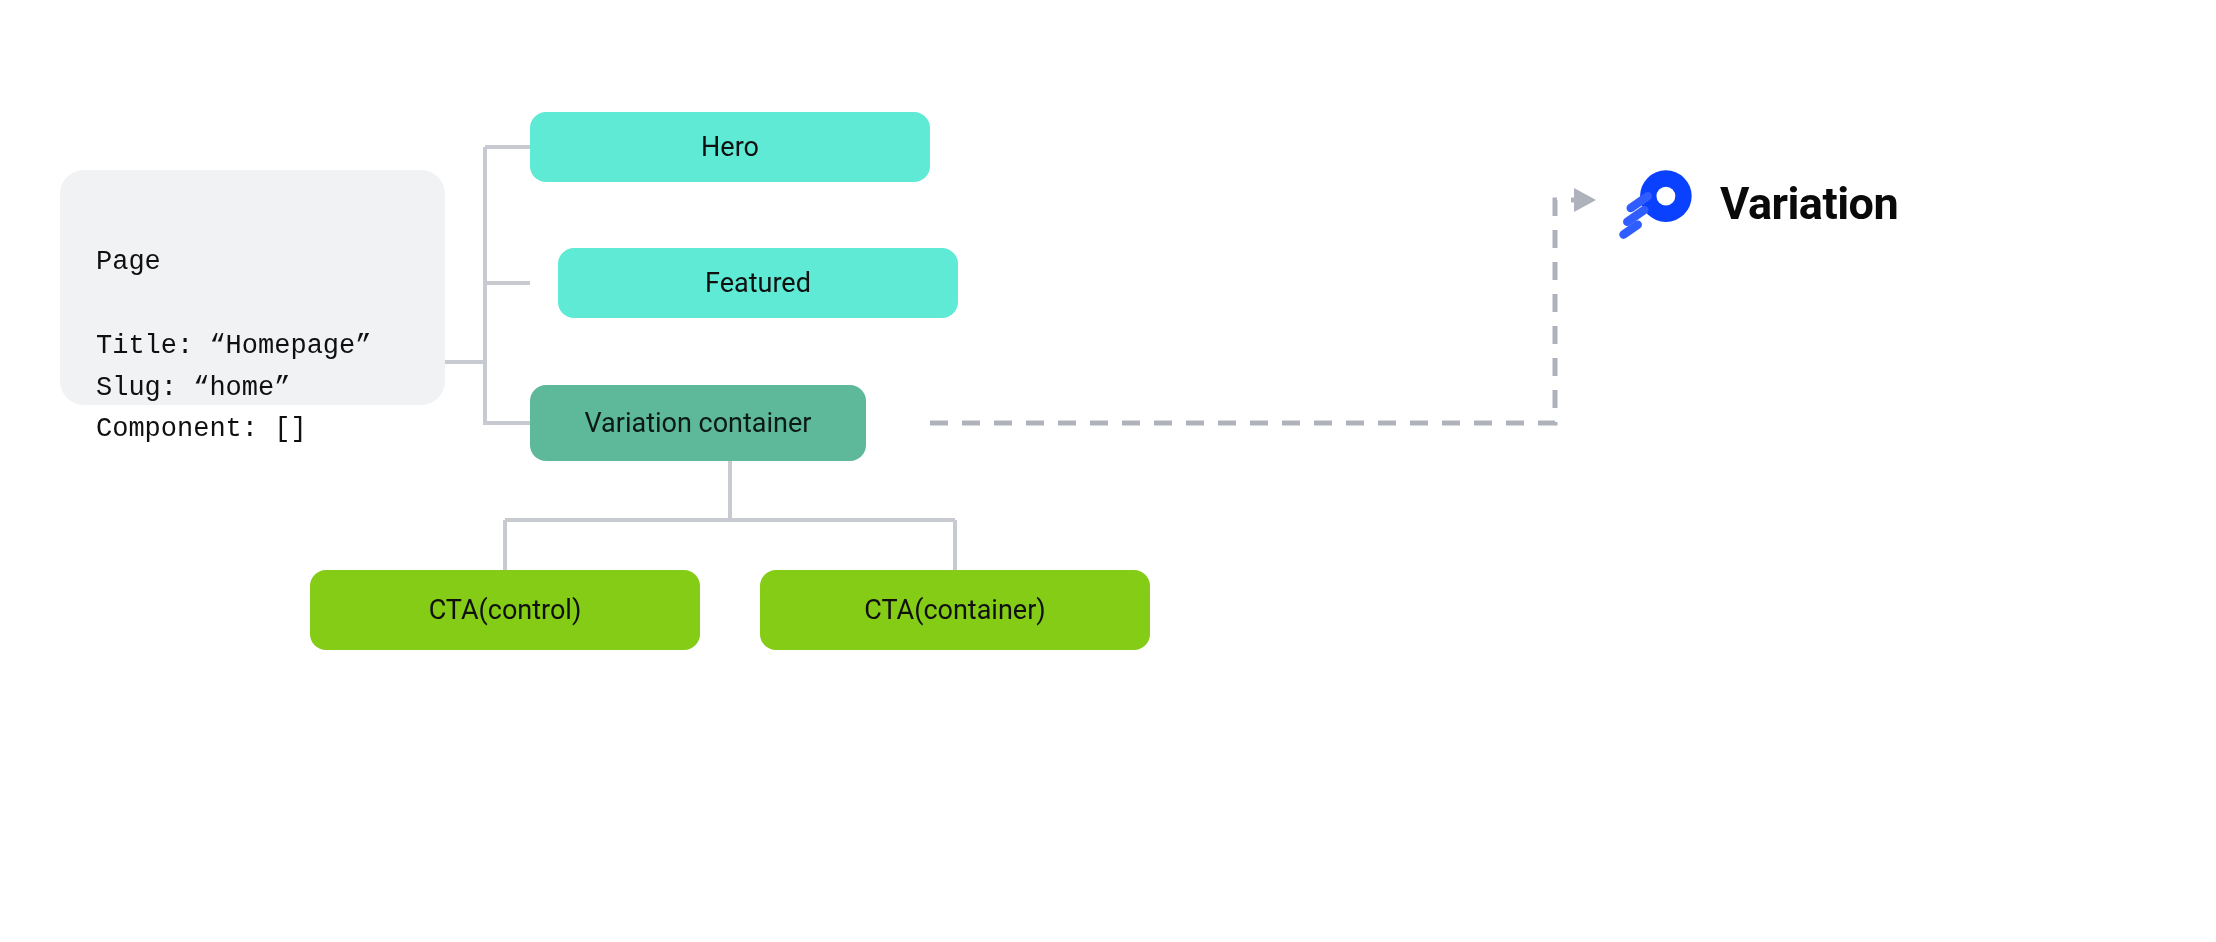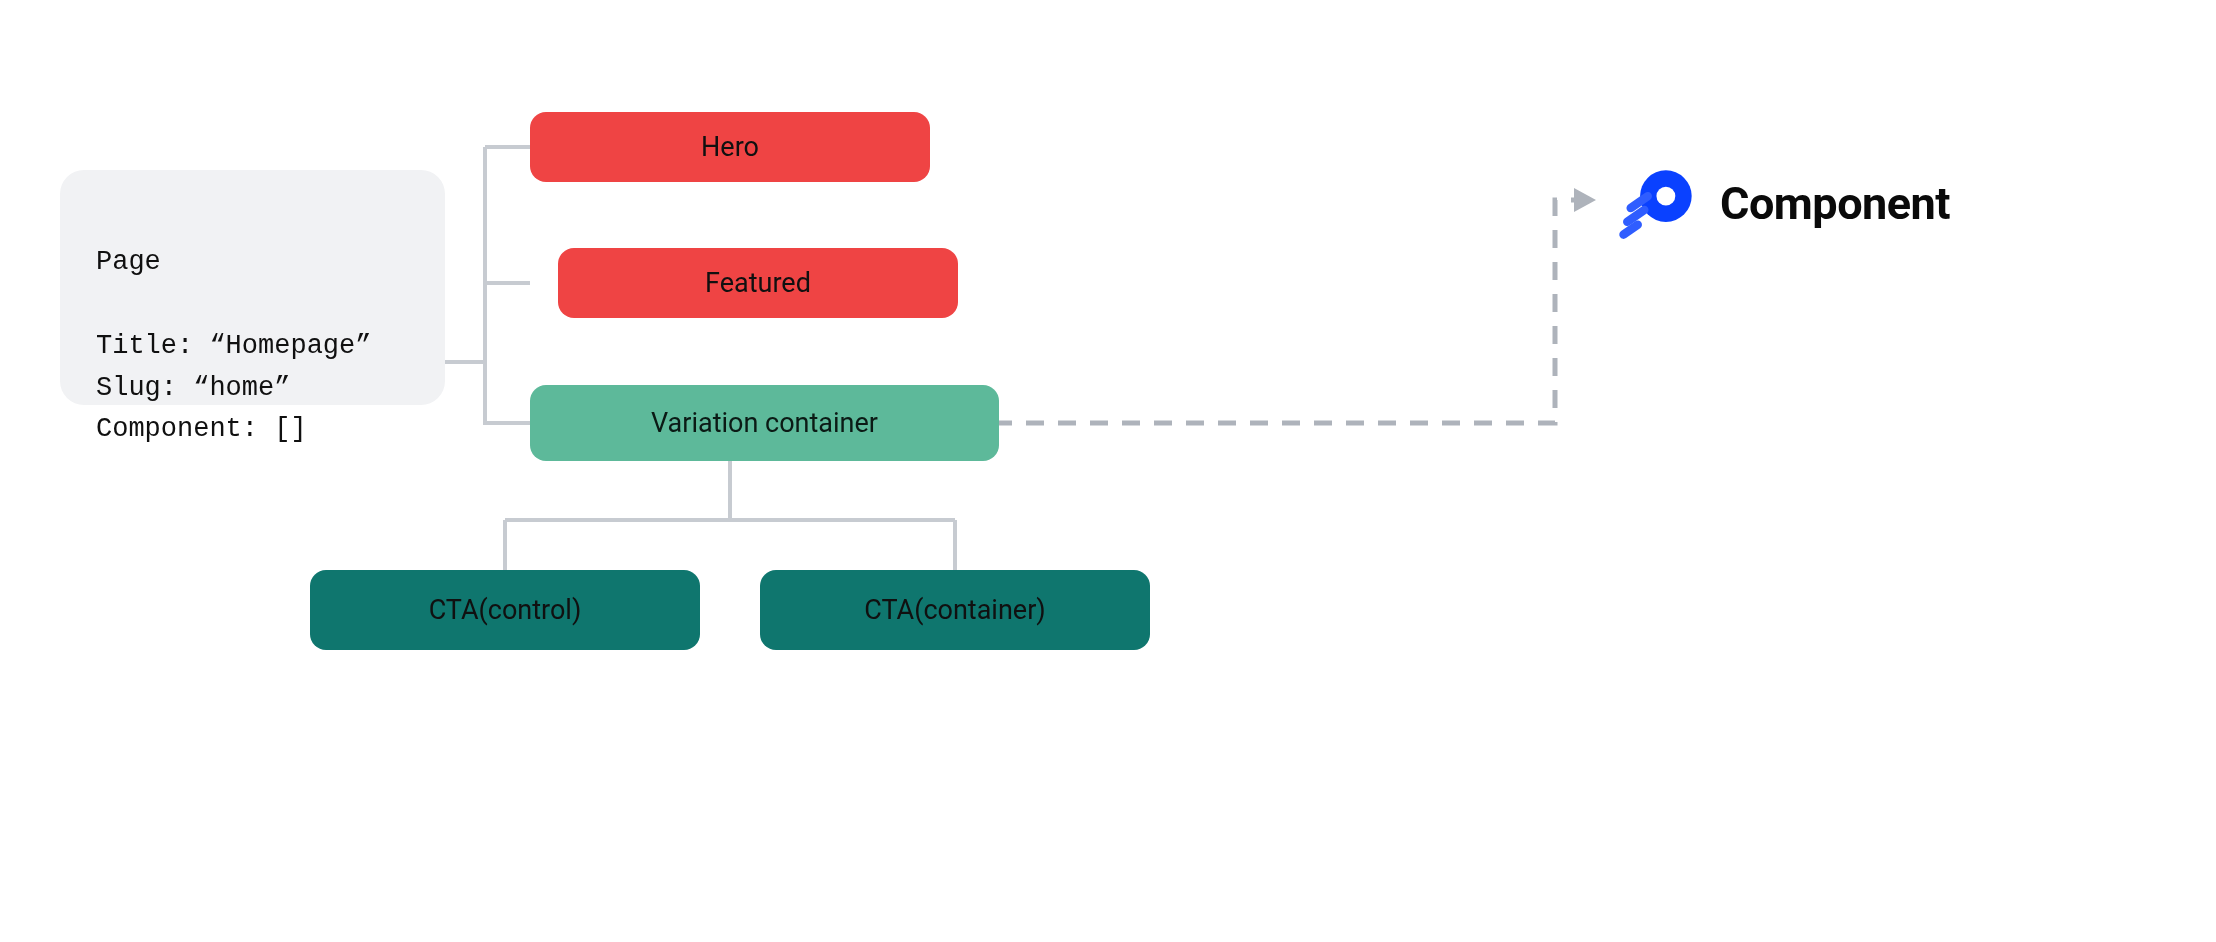--- a/index.html
+++ b/index.html
@@ -29,27 +29,27 @@
   
   .node {
     position: absolute;
     display: flex;
     align-items: center;
     justify-content: center;
     border-radius: 16px;
     font-size: 27px;
     color: #101010;
   }
-  .node-grey { background: #ef4444; }
+  .node-grey { background: #5eead4; }
   .node-green { background: #5db99a; color: #0b1a15; }
-  .node-yellow { background: #0f766e; }
+  .node-yellow { background: #84cc16; }
 
   .hero     { left: 530px; top: 112px;  width: 400px; height: 70px; }
   .featured { left: 558px; top: 248px;  width: 400px; height: 70px; }
-  .varcont  { left: 530px; top: 385px;  width: 469px; height: 76px; }
+  .varcont  { left: 530px; top: 385px;  width: 336px; height: 76px; }
 
   .cta-a { left: 310px; top: 570px; width: 390px; height: 80px; }
   .cta-b { left: 760px; top: 570px; width: 390px; height: 80px; }
   .cta-b .bold, .cta-a .bold { font-weight: 400; }
 
   
   .brand {
     position: absolute;
     left: 1616px;
     top: 160px;
@@ -131,16 +131,16 @@
 
   <div class="brand">
     <svg width="86" height="86" viewBox="0 0 100 100">
 
       <circle cx="58" cy="42" r="30" fill="#0a41ff"></circle>
       <circle cx="58" cy="42" r="11" fill="#ffffff"></circle>
       <rect x="6" y="60" width="34" height="10" rx="5" fill="#2f5dff" transform="rotate(-35 23 65)"></rect>
       <rect x="2" y="76" width="30" height="10" rx="5" fill="#2f5dff" transform="rotate(-35 17 81)"></rect>
       <rect x="10" y="44" width="34" height="10" rx="5" fill="#2f5dff" transform="rotate(-35 27 49)"></rect>
     </svg>
-    <span class="brand-word">Component</span>
+    <span class="brand-word">Variation</span>
   </div>
 
 </div>
 
 </body></html>

